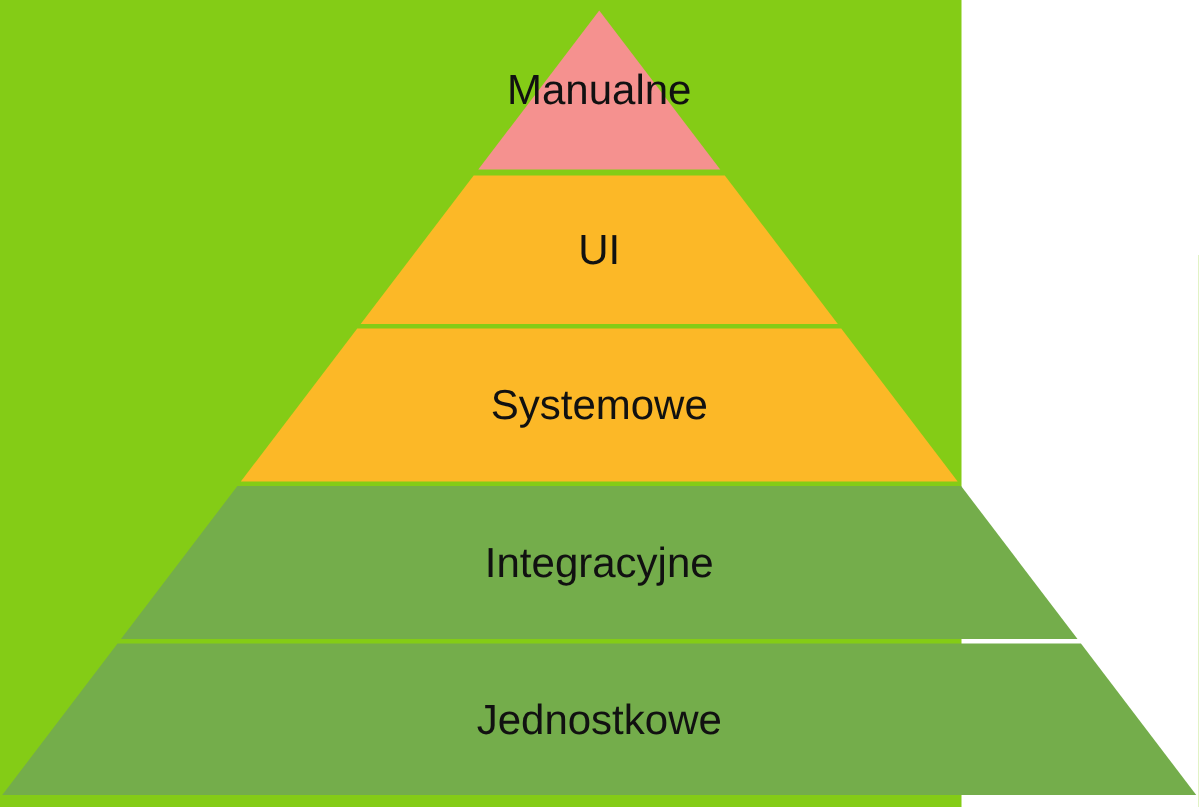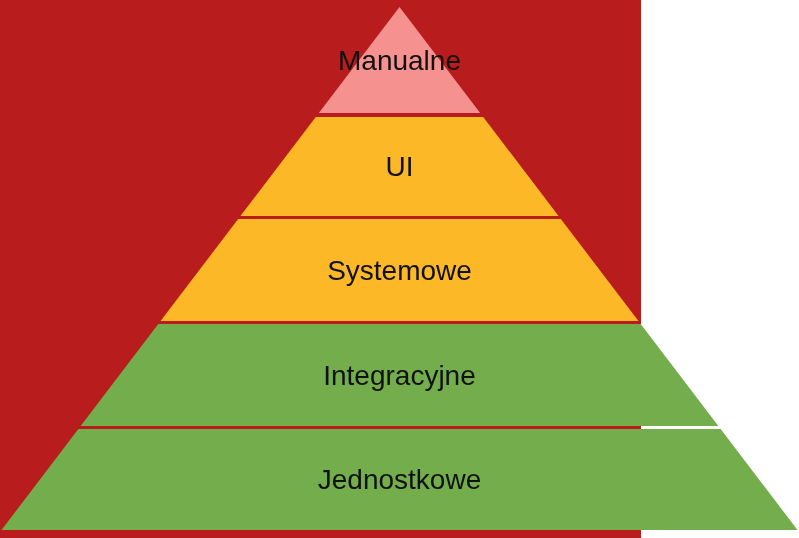--- a/index.html
+++ b/index.html
@@ -8,21 +8,21 @@
     background: #ffffff;
     width: 799px;
     height: 538px;
     overflow: hidden;
     font-family: "Liberation Sans", sans-serif;
   }
   .canvas {
     position: relative;
     width: 641px;
     height: 538px;
-    background: #b91c1c;
+    background: #84cc16;
   }
   svg {
     display: block;
   }
   .level-label {
     font-family: "Liberation Sans", sans-serif;
     font-size: 28px;
     fill: #111111;
   }
 </style>

